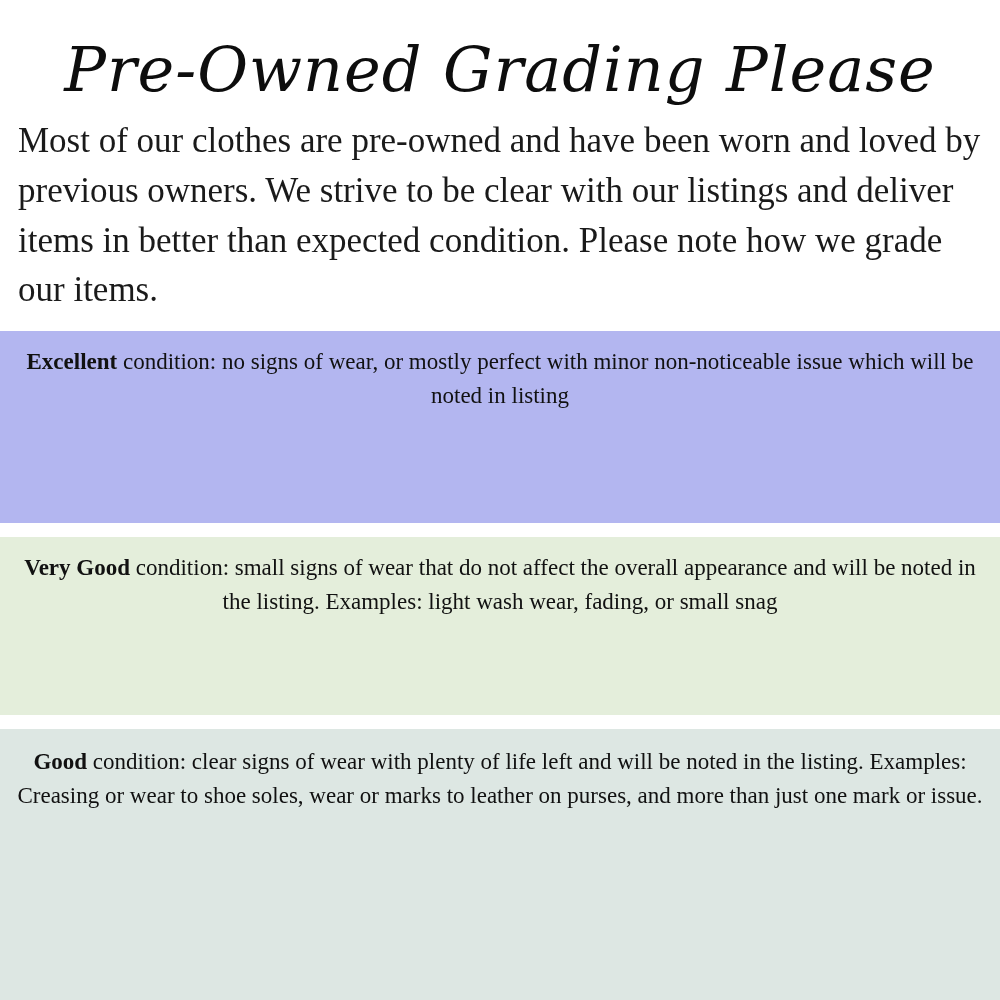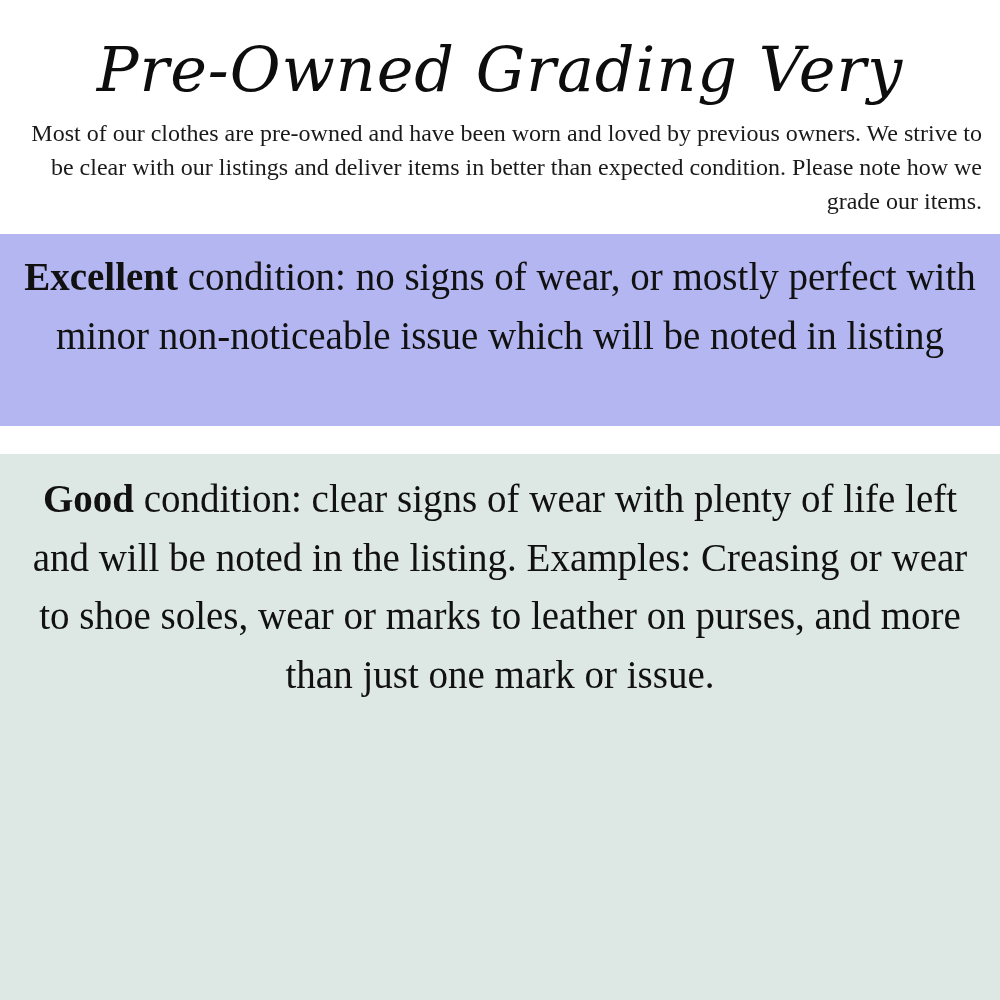--- a/index.html
+++ b/index.html
@@ -28,29 +28,29 @@
     font-size: 62px;
     line-height: 1.1;
     text-align: center;
     letter-spacing: 1px;
     color: #0d0d0d;
     padding: 36px 30px 6px 30px;
     white-space: nowrap;
   }
   .intro {
     font-family: "Liberation Serif", serif;
-    font-size: 24px;
+    font-size: 35px;
     line-height: 1.42;
-    text-align: right;
+    text-align: left;
     color: #1a1a1a;
     padding: 6px 18px 16px 18px;
   }
   .band {
     font-family: "Liberation Serif", serif;
-    font-size: 39px;
+    font-size: 23px;
     line-height: 1.5;
     text-align: center;
     color: #111111;
     padding: 14px 14px 16px 14px;
     box-sizing: border-box;
   }
   .band .grade {
     font-weight: bold;
   }
   .band-excellent {
@@ -69,30 +69,33 @@
     background: #dde7e3;
     flex: 1 1 auto;
     padding-top: 16px;
   }
 </style>
 </head>
 <body>
 
 <div class="page">
 
-  <div class="title">Pre-Owned Grading Very</div>
+  <div class="title">Pre-Owned Grading Please</div>
 
   <div class="intro">Most of our clothes are pre-owned and have been worn and loved by previous owners. We strive to be clear with our listings and deliver items in better than expected condition. Please note how we grade our items.</div>
 
   <div class="band band-excellent">
     <span class="grade">Excellent</span><span> condition: no signs of wear, or mostly perfect with minor non-noticeable issue which will be noted in listing</span>
   </div>
 
   <div class="gap"></div>
 
+  <div class="band band-very-good">
+    <span class="grade">Very Good</span><span> condition: small signs of wear that do not affect the overall appearance and will be noted in the listing. Examples: light wash wear, fading, or small snag</span>
+  </div>
 
   <div class="gap"></div>
 
   <div class="band band-good">
     <span class="grade">Good</span><span> condition: clear signs of wear with plenty of life left and will be noted in the listing. Examples: Creasing or wear to shoe soles, wear or marks to leather on purses, and more than just one mark or issue.</span>
   </div>
 
 </div>
 
 </body></html>

